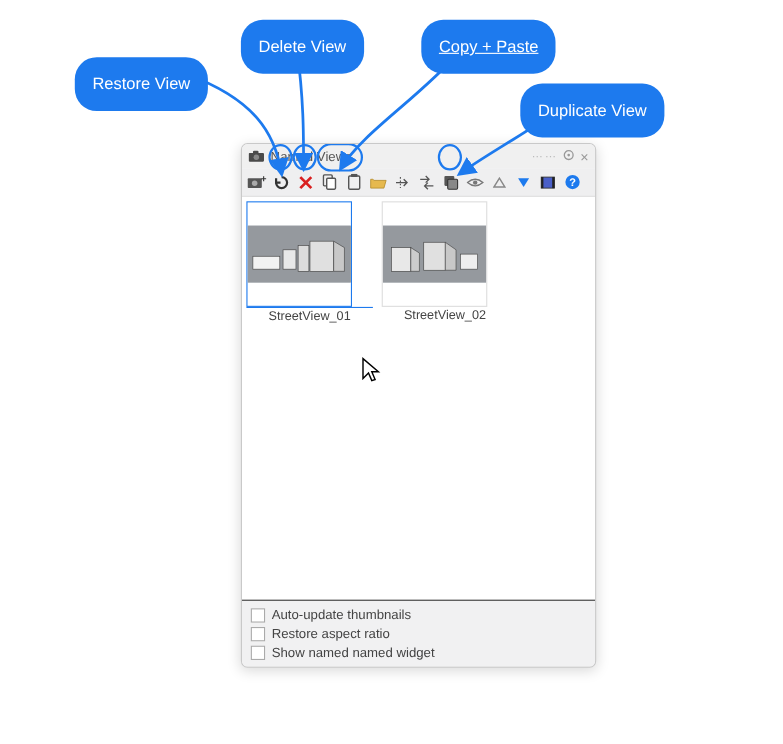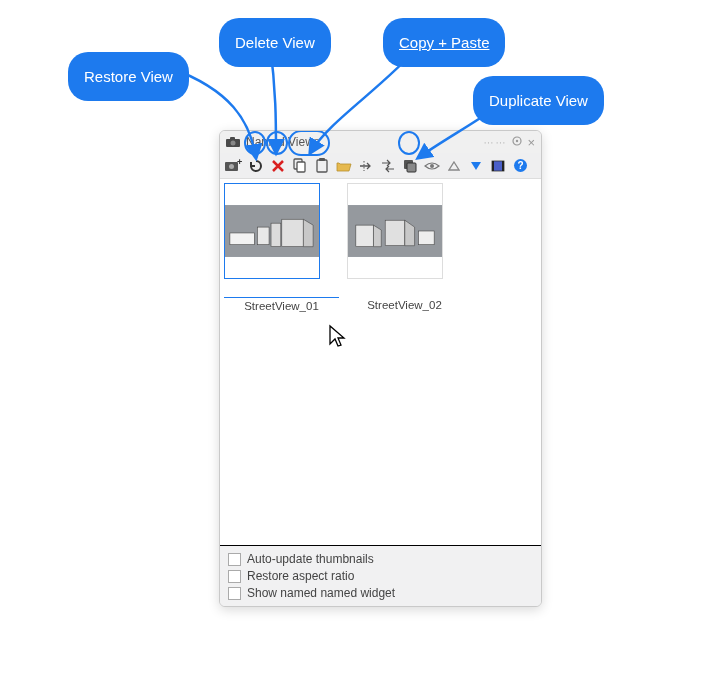--- a/index.html
+++ b/index.html
@@ -102,21 +102,21 @@
     flex-wrap: wrap;
     gap: 8px;
     align-content: flex-start;
     position: relative;
   }
 
   .thumb {
     width: 115px;
     display: flex;
     flex-direction: column;
-    gap: 18px;
+    gap: 0;
   }
   .thumb.selected .thumb-img { border: 1.5px solid #1d7aee; }
   .thumb .thumb-img {
     width: 96px;
     height: 96px;
     background: #fff;
     border: 1px solid #ddd;
     display: flex;
     align-items: center;
     justify-content: center;

